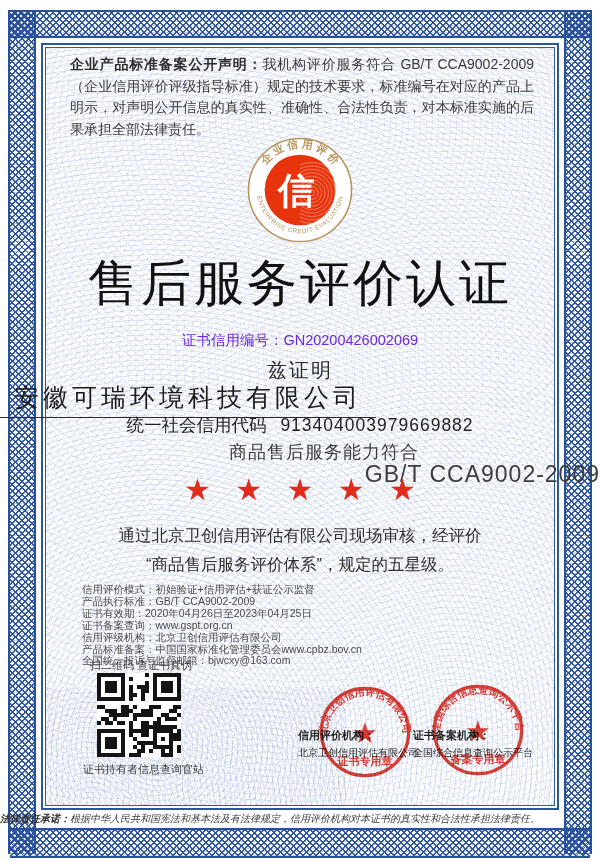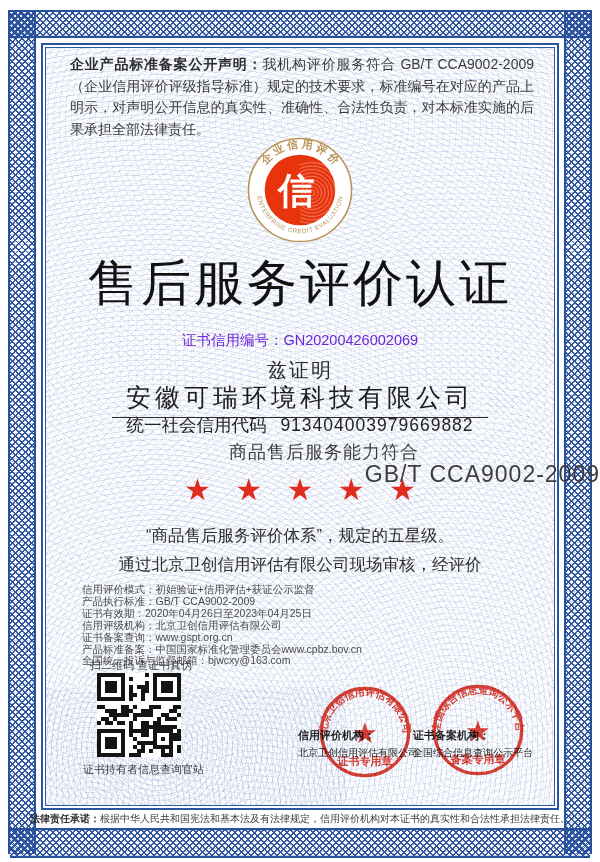--- a/index.html
+++ b/index.html
@@ -38,21 +38,21 @@
 
   .logo{position:absolute;left:50%;top:136px;transform:translateX(-50%);}
 
   .title{position:absolute;left:0;right:0;top:250px;text-align:center;
     font-family:"DejaVu Serif","Liberation Serif",serif;font-size:50px;font-weight:normal;
     letter-spacing:3px;color:#121212;}
 
   .certno{position:absolute;left:0;right:0;top:331px;text-align:center;font-size:14.5px;color:#6d28d9;}
   .certify{position:absolute;left:0;right:0;top:357px;text-align:center;font-size:20px;color:#2b2b2b;letter-spacing:2px;}
 
-  .company-wrap{position:absolute;left:0;right:0;top:381px;text-align:center;}
+  .company-wrap{position:absolute;left:0;right:0;top:381px;text-align:left;}
   .company{display:inline-block;font-size:25px;color:#1c1c1c;letter-spacing:4px;
     border-bottom:1.5px solid #2b2b2b;padding:0 14px 3px 14px;}
 
   .creditcode{position:absolute;left:0;right:0;top:413px;text-align:center;font-size:17.5px;color:#222;}
   .creditcode .val{margin-left:14px;letter-spacing:1px;}
 
   .capability{position:absolute;left:0;right:0;top:440px;text-align:center;font-size:18px;color:#3d3d3d;letter-spacing:1px;margin-left:48px;}
   .standard{position:absolute;left:0;right:0;top:461px;text-align:right;font-size:23px;color:#3d3d3d;letter-spacing:1px;}
 
   .stars{position:absolute;left:0;right:0;top:472px;text-align:center;font-size:30px;color:#e02b1d;
@@ -70,21 +70,21 @@
 
   .org-left{position:absolute;left:298px;top:728px;z-index:1;}
   .org-right{position:absolute;left:413px;top:728px;z-index:1;}
   .org-label{font-size:11px;font-weight:bold;color:#222;}
   .org-name{font-size:10px;color:#222;margin-top:3px;white-space:nowrap;}
 
   .seal{position:absolute;z-index:2;opacity:.9;mix-blend-mode:multiply;}
   .seal-left{left:317px;top:684px;}
   .seal-right{left:430px;top:682px;}
 
-  .legal{position:absolute;left:0;right:0;top:812px;text-align:center;font-size:10px;color:#3b3b3b;white-space:nowrap;}
+  .legal{position:absolute;left:0;right:0;top:812px;text-align:left;font-size:10px;color:#3b3b3b;white-space:nowrap;font-style:italic;}
   .legal b{color:#2e2e2e;}
 
   .waves{position:absolute;left:46px;top:688px;width:300px;height:118px;pointer-events:none;
     background:
       repeating-radial-gradient(circle at 15% 110%, rgba(60,95,175,.25) 0 1px, rgba(255,255,255,0) 1px 5px),
       repeating-radial-gradient(circle at 70% 130%, rgba(60,95,175,.18) 0 1px, rgba(255,255,255,0) 1px 6px);
     opacity:.5;}
 </style>
 </head>
 <body>
@@ -142,30 +142,30 @@
     <span class="company">安徽可瑞环境科技有限公司</span>
   </div>
 
   <div class="creditcode"><span>统一社会信用代码</span><span class="val">913404003979669882</span></div>
 
   <div class="capability">商品售后服务能力符合</div>
   <div class="standard">GB/T CCA9002-2009</div>
   <div class="stars">★ ★ ★ ★ ★</div>
 
   <div class="statement">
+    <div>通过北京卫创信用评估有限公司现场审核，经评价</div>
     <div>“商品售后服务评价体系”，规定的五星级。</div>
-    <div>通过北京卫创信用评估有限公司现场审核，经评价</div>
   </div>
 
   <div class="details">
     <div>信用评价模式：初始验证+信用评估+获证公示监督</div>
     <div>产品执行标准：GB/T CCA9002-2009</div>
     <div>证书有效期：2020年04月26日至2023年04月25日</div>
+    <div>证书备案查询：www.gspt.org.cn</div>
     <div>信用评级机构：北京卫创信用评估有限公司</div>
-    <div>证书备案查询：www.gspt.org.cn</div>
     <div>产品标准备案：中国国家标准化管理委员会www.cpbz.bov.cn</div>
     <div>全国统一投诉与监督邮箱：bjwcxy@163.com</div>
   </div>
 
   <div class="qr-cap-top">扫二维码 查证书真伪</div>
   <div class="qr-box">
     <svg id="qr-svg" width="84" height="84" viewBox="0 0 84 84">
         <rect x="0" y="0" width="84" height="84" fill="#ffffff"></rect>
         <rect x="0" y="0" width="28" height="28" fill="#141414"></rect>
         <rect x="4" y="4" width="20" height="20" fill="#ffffff"></rect>

